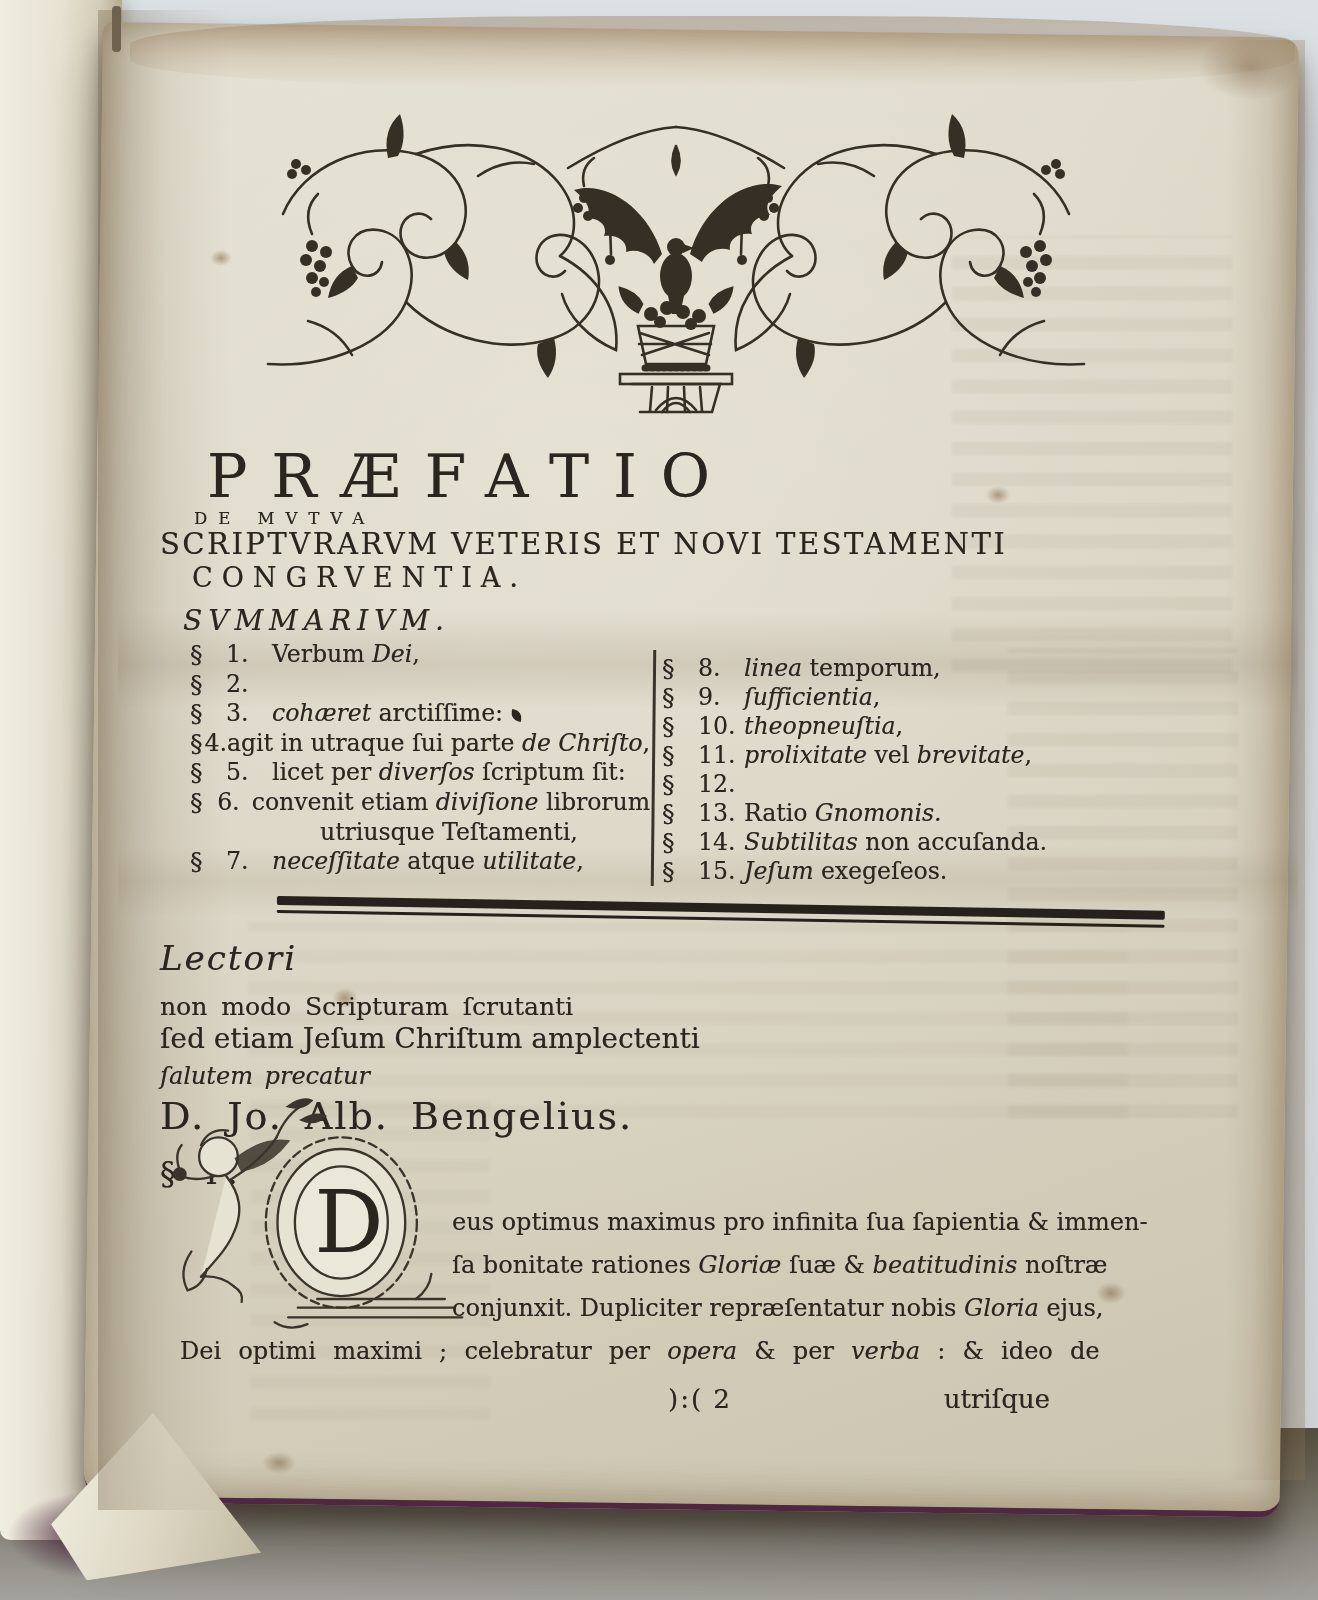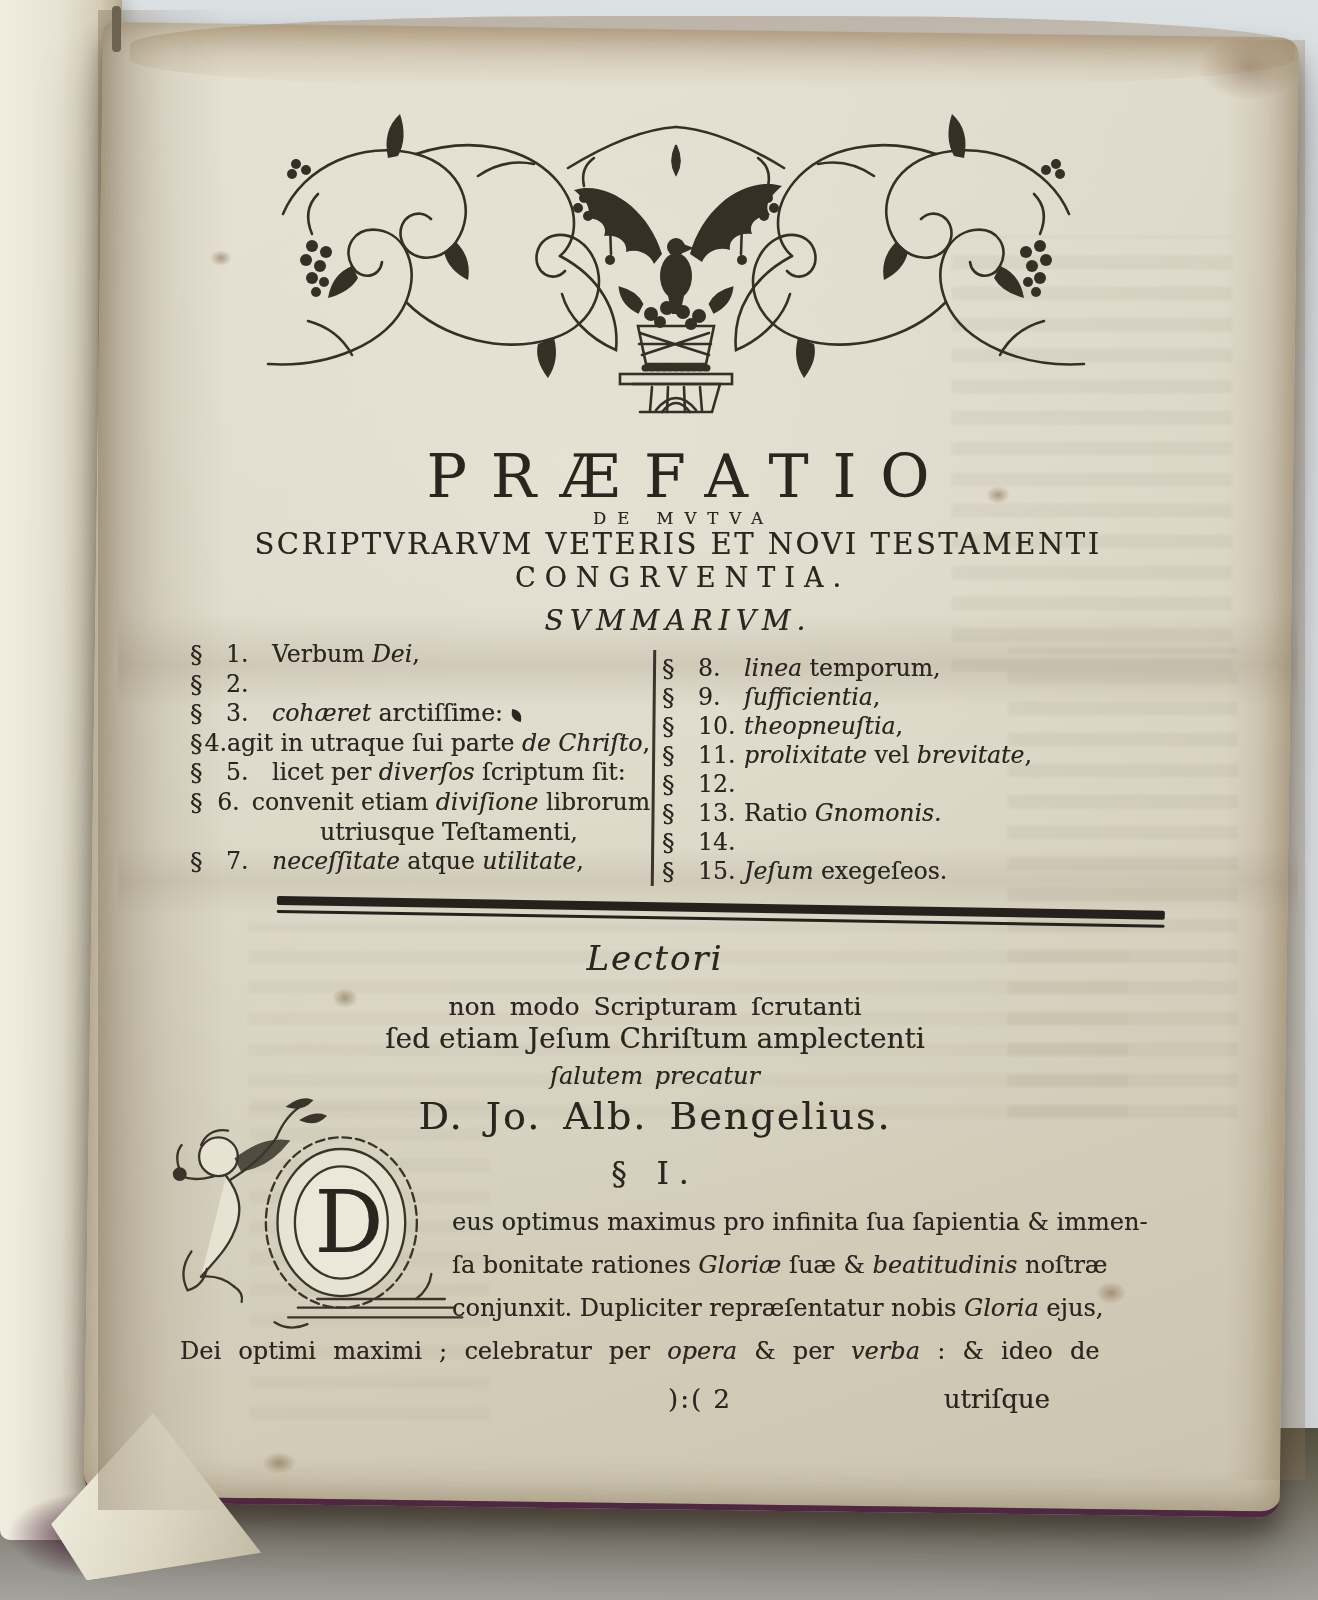--- a/index.html
+++ b/index.html
@@ -56,21 +56,21 @@
   
   .ghost{position:absolute;opacity:.5;filter:blur(1.6px);pointer-events:none;
     background:repeating-linear-gradient(0deg,rgba(92,80,58,.12) 0 13px,rgba(92,80,58,0) 13px 31px);}
   .g1{left:952px;top:236px;width:280px;height:436px;}
   .g2{left:248px;top:922px;width:880px;height:196px;opacity:.32;}
   .g3{left:1008px;top:648px;width:230px;height:470px;}
   .g4{left:250px;top:1100px;width:240px;height:320px;opacity:.3;}
   
   .ink{color:#2b2520;text-shadow:.3px .3px .6px rgba(43,37,32,.5);}
   .abs{position:absolute;}
-  .ctr{text-align:center;}
+  .ctr{text-align:left;}
   .it{font-style:italic;}
   .title{left:183px;top:441px;width:990px;font-size:60px;letter-spacing:24px;text-indent:24px;}
   .sub-small{left:183px;top:509px;width:990px;font-size:16.5px;letter-spacing:11px;text-indent:11px;}
   .sub1{left:160px;top:527px;width:1036px;font-size:29px;letter-spacing:2.5px;}
   .sub2{left:183px;top:562px;width:990px;font-size:27px;letter-spacing:9px;text-indent:9px;}
   .sumhead{left:183px;top:604px;width:990px;font-size:28px;font-style:italic;letter-spacing:6px;}
   .sum-col{font-size:23.5px;line-height:29.6px;}
   .sum-left{left:190px;top:640px;width:460px;}
   .sum-right{left:662px;top:654px;width:510px;line-height:29px;}
   .sum-item{display:flex;white-space:nowrap;}
@@ -266,20 +266,21 @@
         <span class="num">12.</span>
       </div>
       <div class="sum-item">
         <span class="mark">§</span>
         <span class="num">13.</span>
         <span class="txt"><span>Ratio </span><span class="it">Gnomonis.</span></span>
       </div>
       <div class="sum-item">
         <span class="mark">§</span>
         <span class="num">14.</span>
+        <span class="txt"><span class="it">Subtilitas</span><span> non accuſanda.</span></span>
       </div>
       <div class="sum-item">
         <span class="mark">§</span>
         <span class="num">15.</span>
         <span class="txt"><span class="it">Jeſum</span><span> exegeſeos.</span></span>
       </div>
     </div>
 
   <div class="abs rules">
     <div class="rule-thick"></div>

